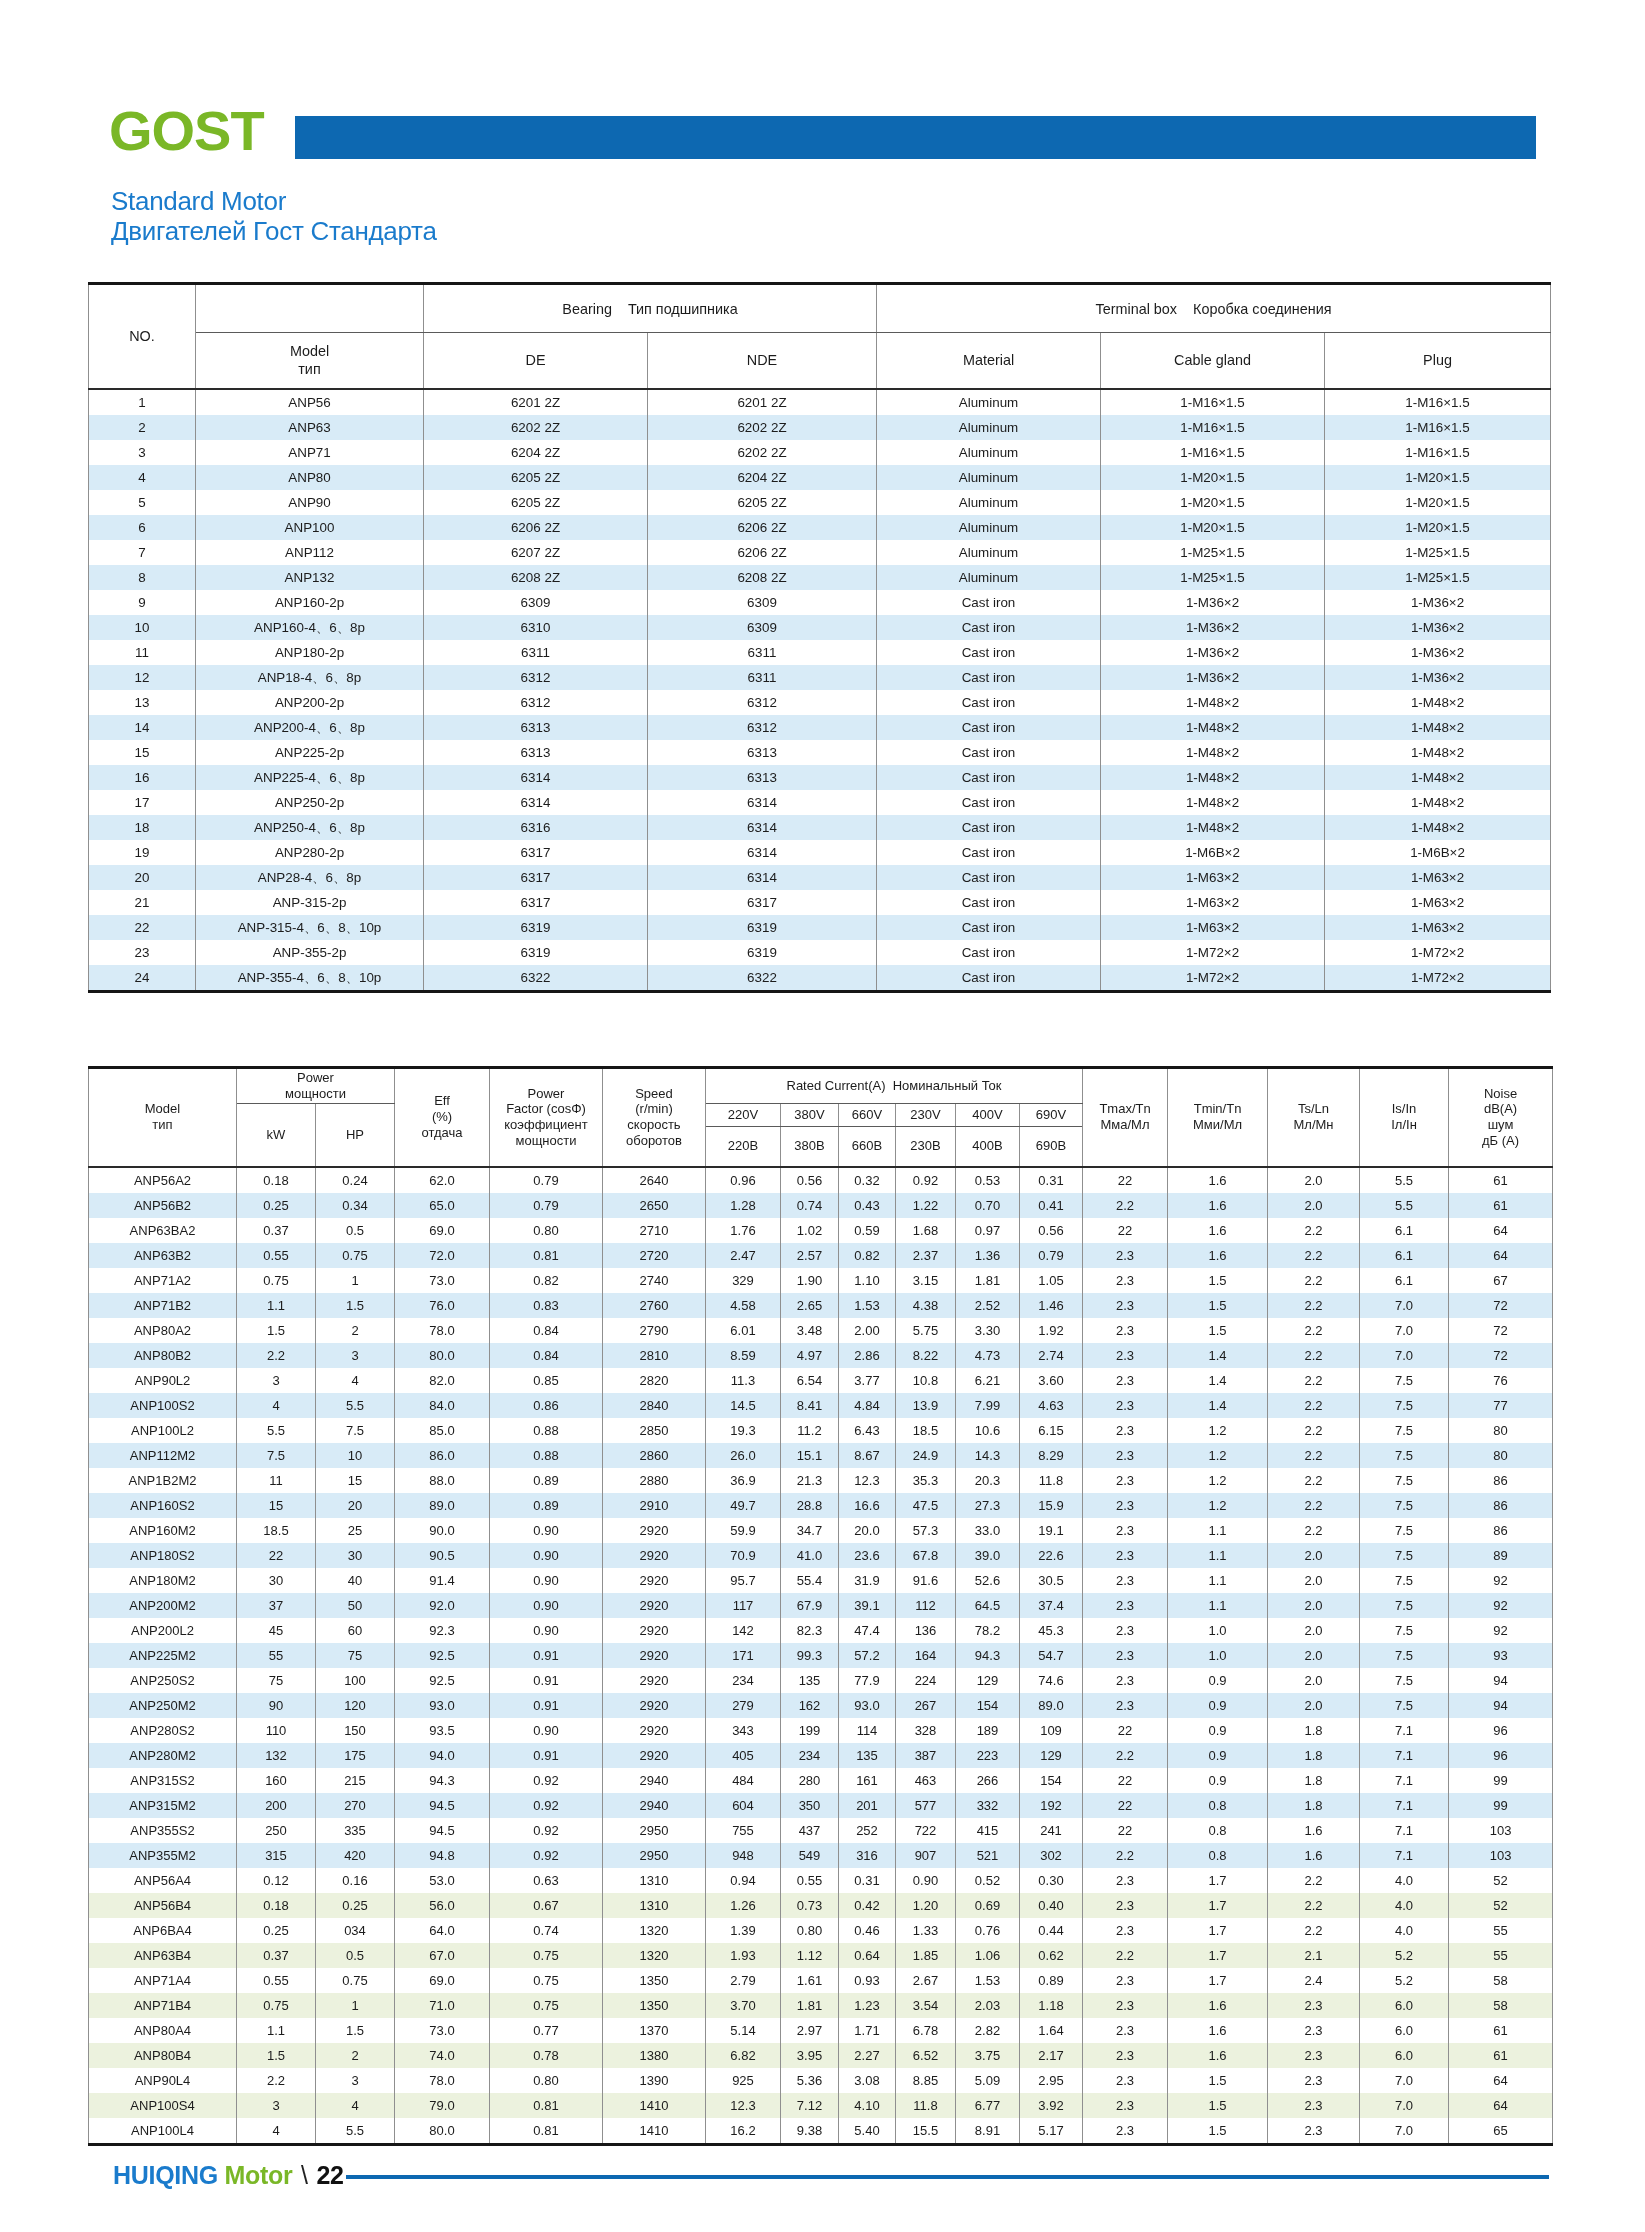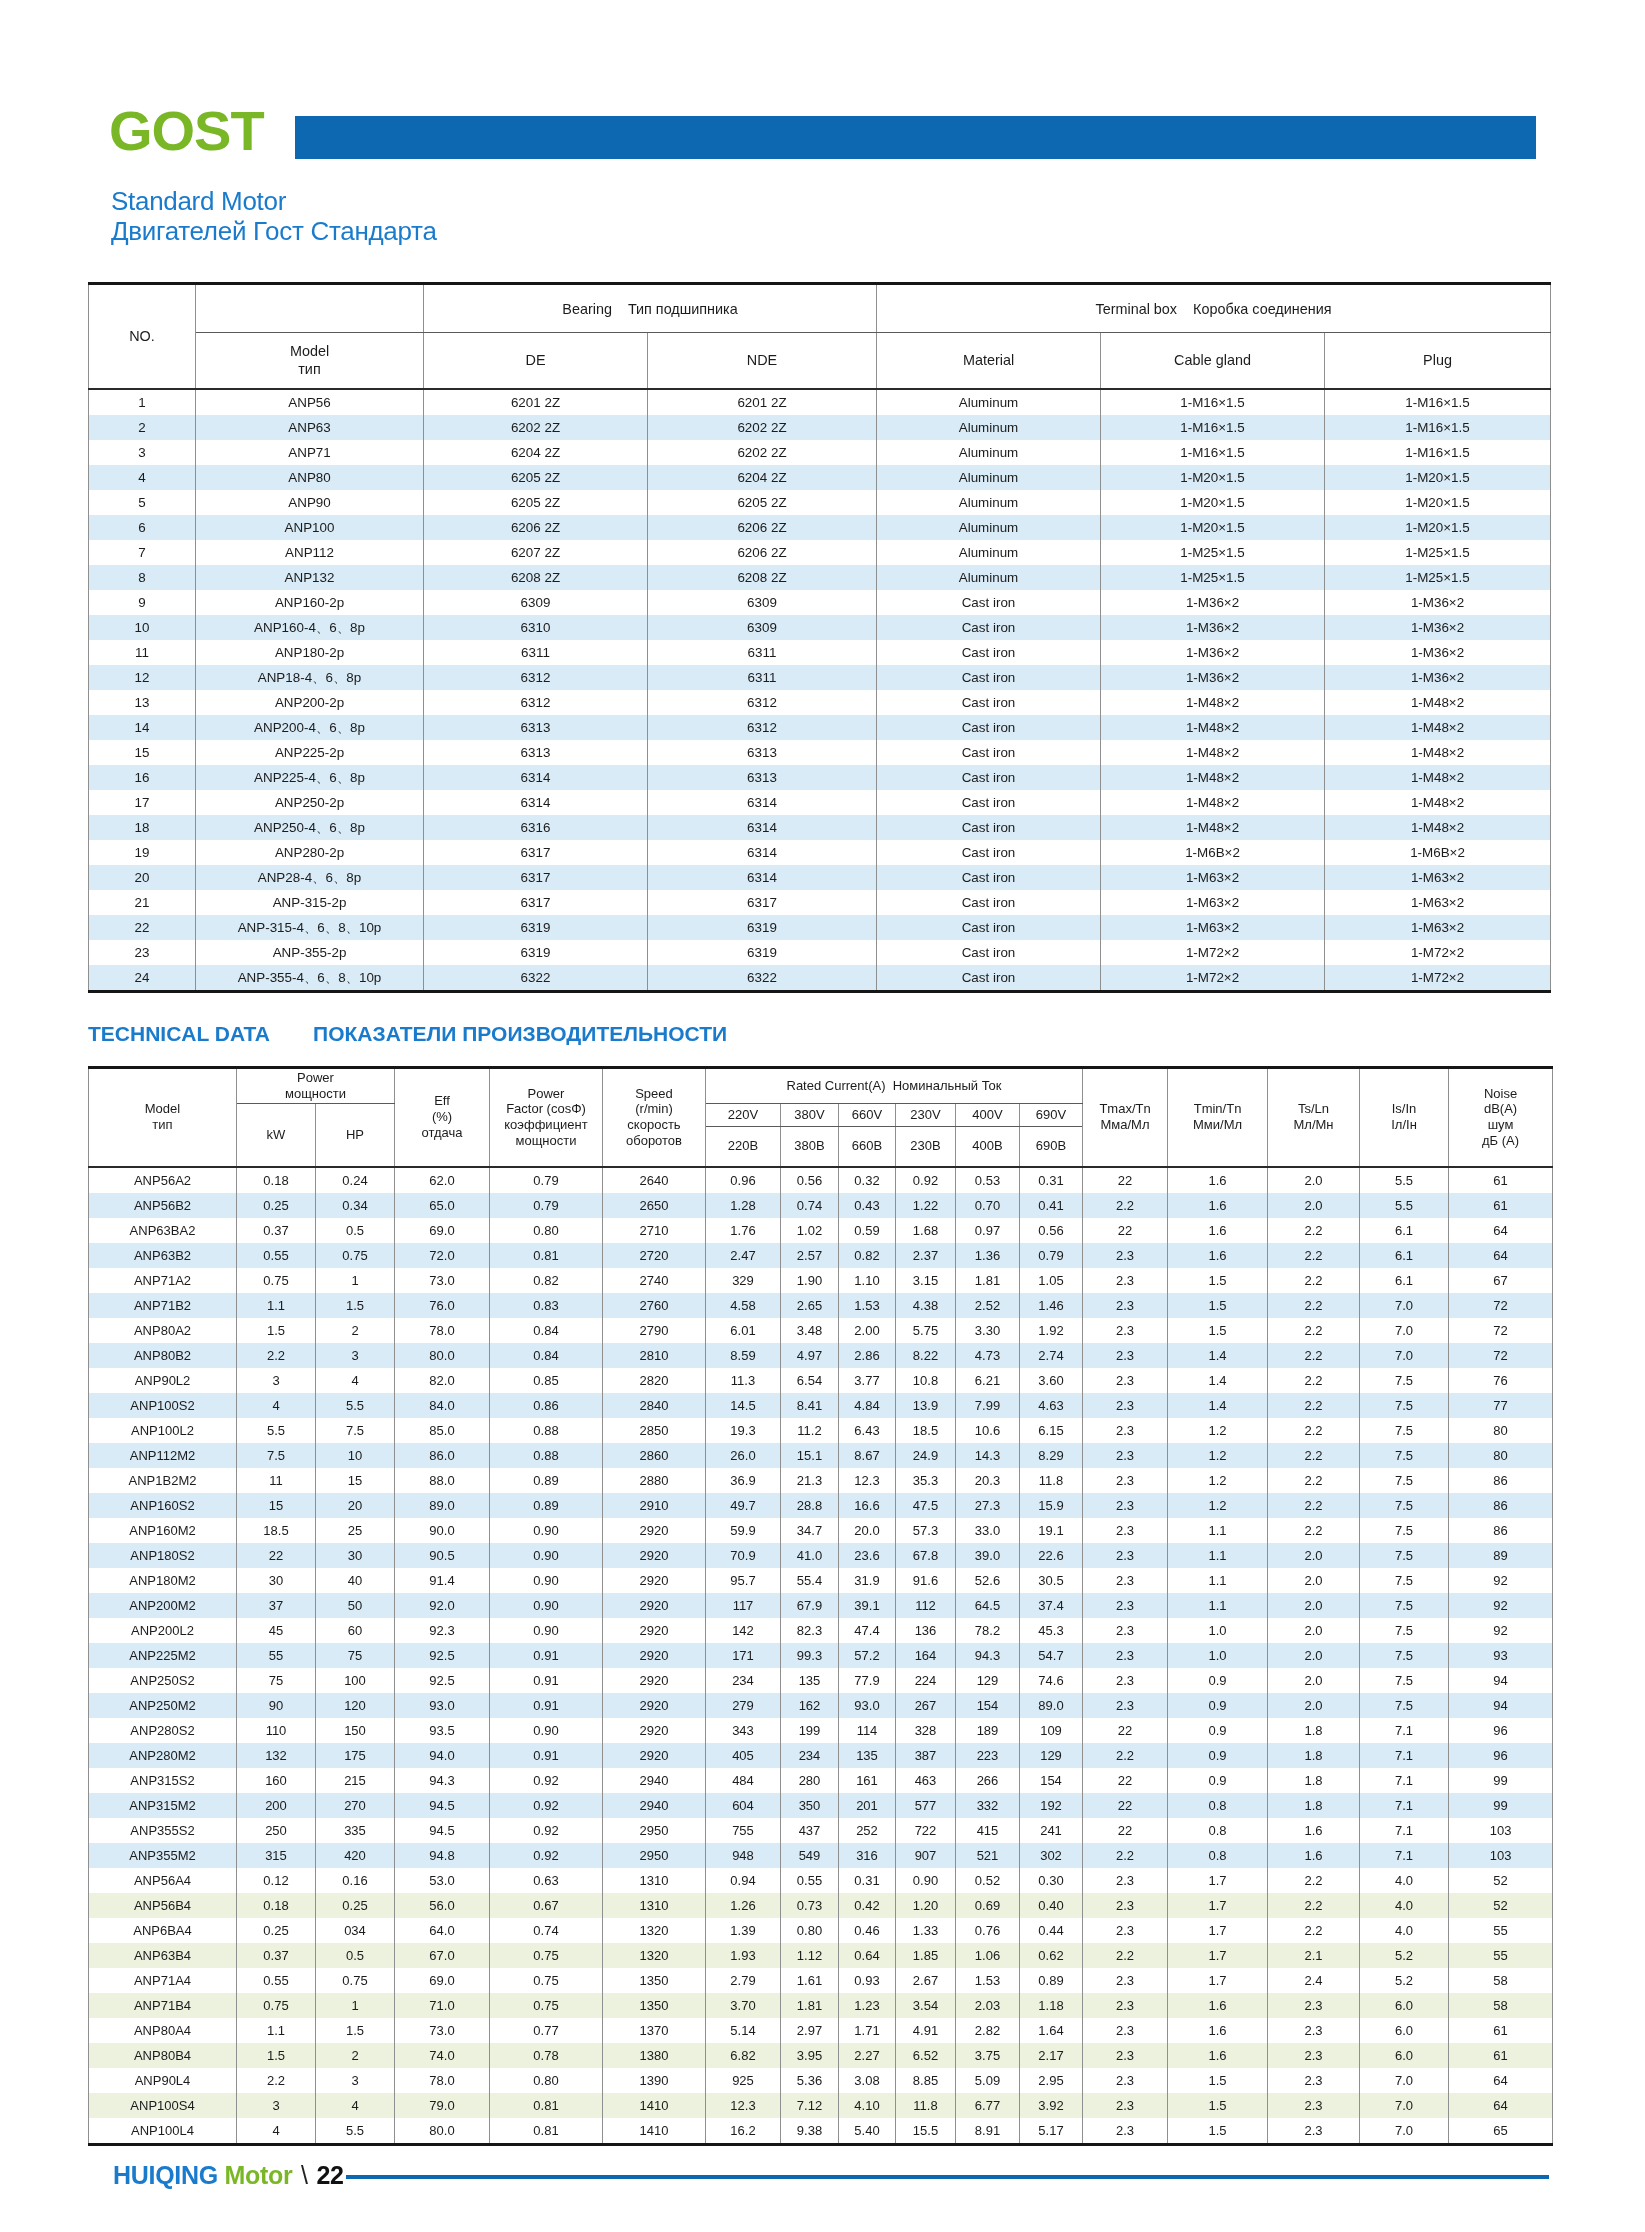--- a/index.html
+++ b/index.html
@@ -327,24 +327,20 @@
           <td>ANP-355-4、6、8、10p</td>
           <td>6322</td>
           <td>6322</td>
           <td>Cast iron</td>
           <td>1-M72×2</td>
           <td>1-M72×2</td>
         </tr>
       </tbody>
   </table>
 
-  <div class="tech-title">
-    <span class="en">TECHNICAL DATA</span>
-    <span class="ru">ПОКАЗАТЕЛИ ПРОИЗВОДИТЕЛЬНОСТИ</span>
-  </div>
 
   <table class="tech-table">
     <colgroup>
       <col style="width:148px">
         <col style="width:79px">
         <col style="width:79px">
         <col style="width:95px">
       <col style="width:113px">
         <col style="width:103px">
       <col style="width:75px">
@@ -1059,21 +1055,21 @@
         <tr>
           <td>ANP80A4</td>
           <td>1.1</td>
           <td>1.5</td>
           <td>73.0</td>
           <td>0.77</td>
           <td>1370</td>
           <td>5.14</td>
           <td>2.97</td>
           <td>1.71</td>
-          <td>4.91</td>
+          <td>6.78</td>
           <td>2.82</td>
           <td>1.64</td>
           <td>2.3</td>
           <td>1.6</td>
           <td>2.3</td>
           <td>6.0</td>
           <td>61</td>
         </tr>
         <tr class="stripe-green">
           <td>ANP80B4</td>

